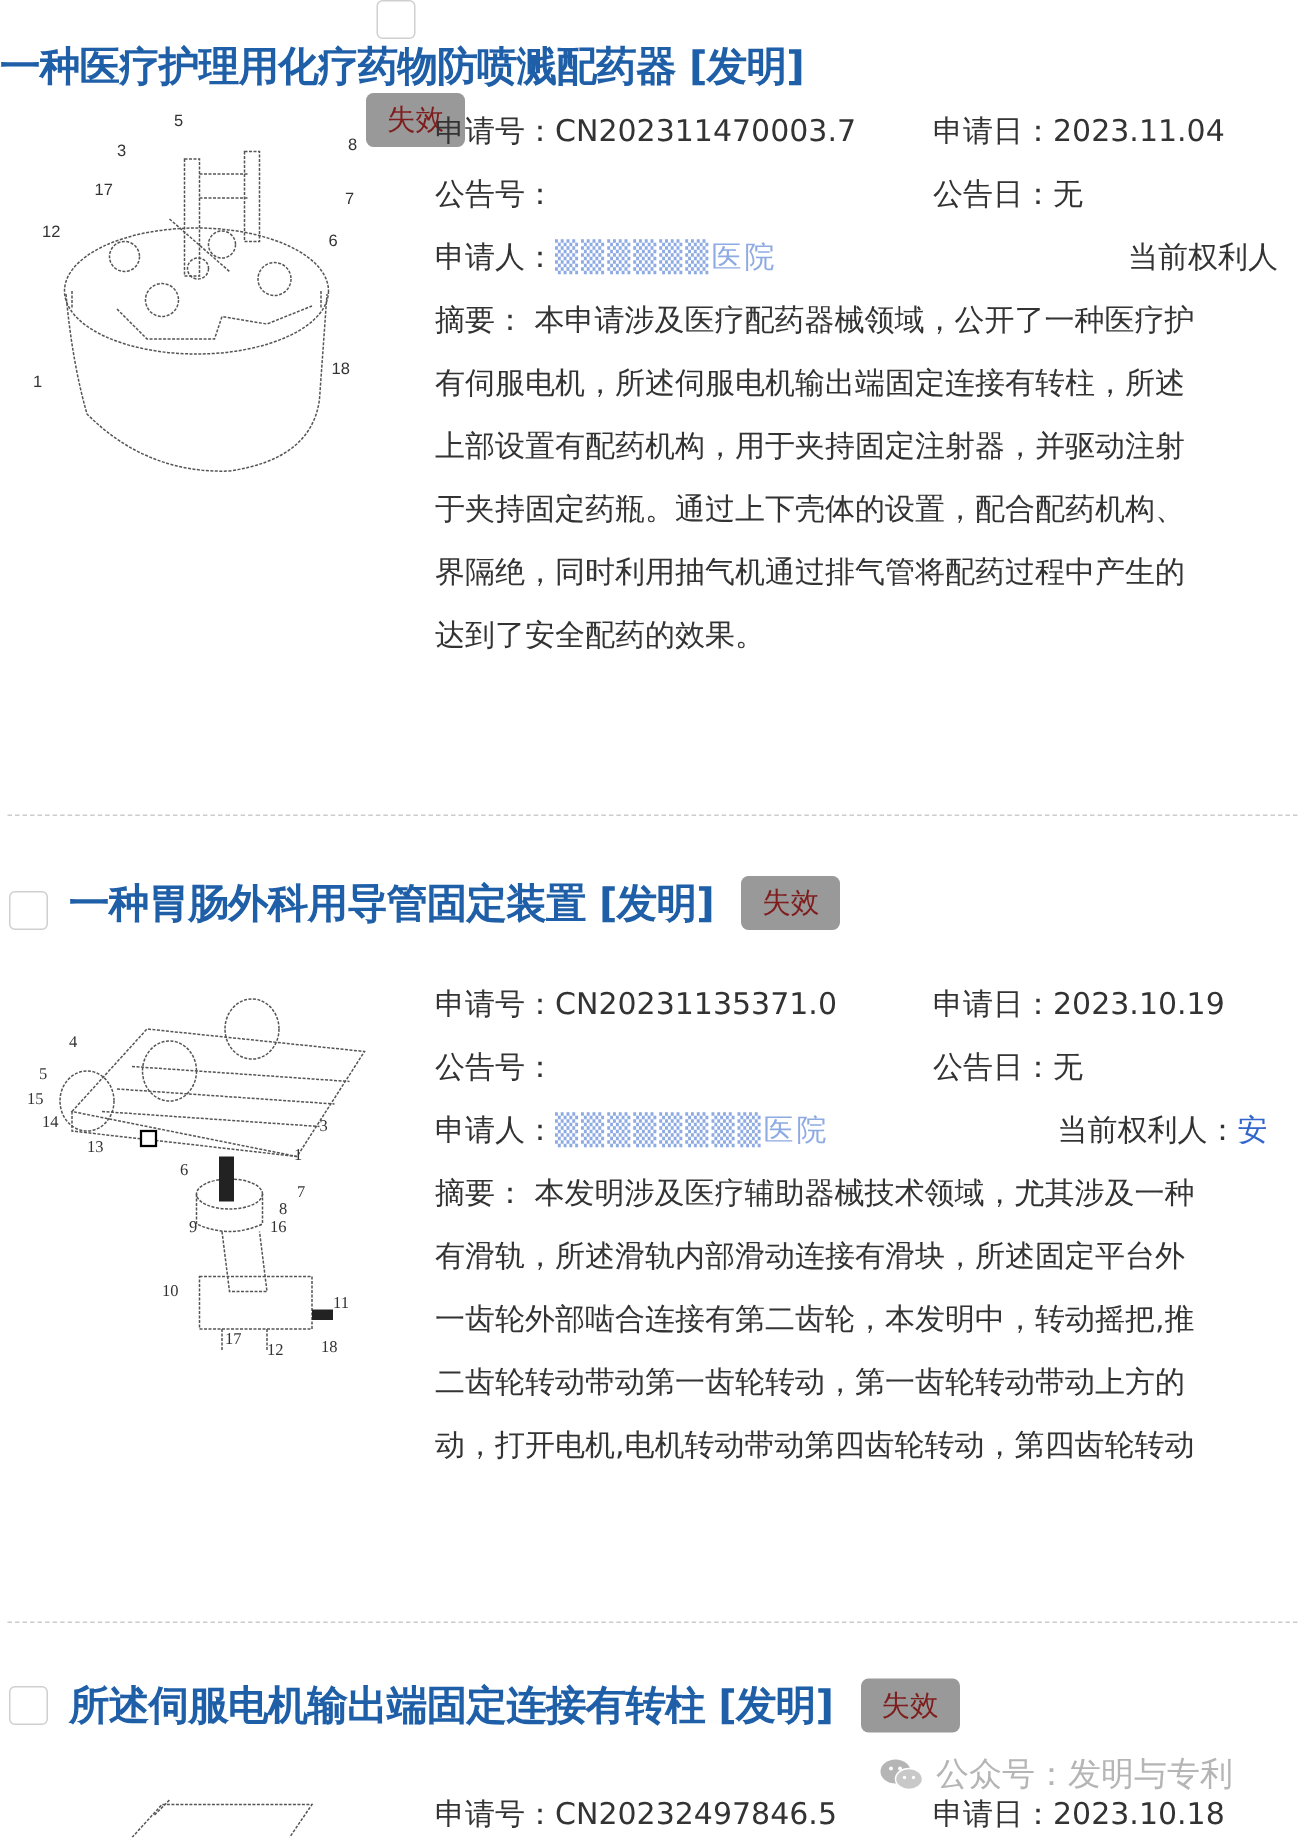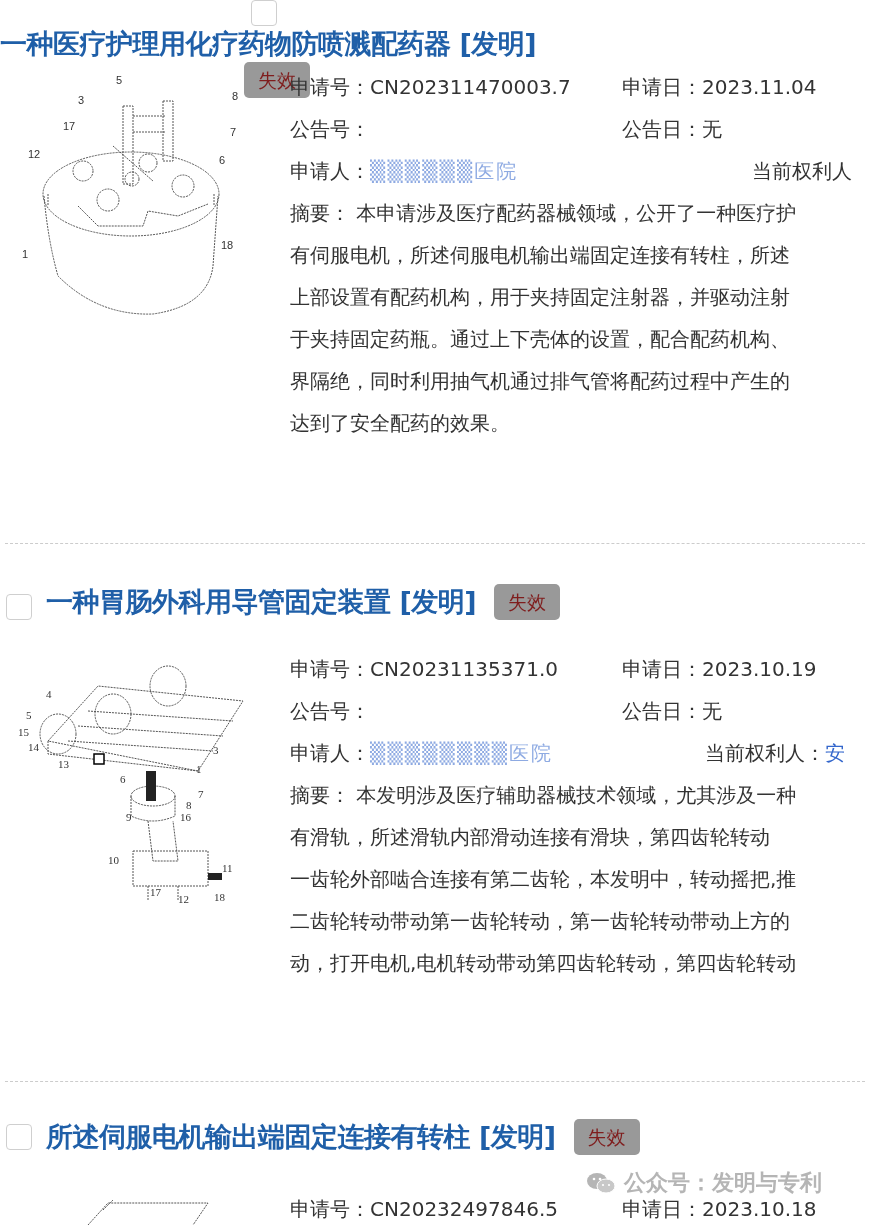--- a/index.html
+++ b/index.html
@@ -23,21 +23,21 @@
   .info-line { height: 42px; line-height: 42px; white-space: nowrap; position: relative; }
   .col2 { position: absolute; left: 332px; top: 0; }
   .col3 { position: absolute; left: 462px; top: 0; }
   .col3b { position: absolute; left: 415px; top: 0; }
   .blue { color: #3366cc; }
   .redact { display: inline-block; color: #3366cc; opacity: 0.55; letter-spacing: 2px; text-align: center; }
   .abstract { font-size: 20px; line-height: 42px; white-space: nowrap; }
   .divider { position: absolute; left: 5px; width: 860px; border-top: 1.5px dashed #cccccc; }
   .watermark {
     position: absolute; left: 586px; top: 1168px; font-size: 22px; color: #b5b5b5;
-    display: flex; align-items: center; white-space: nowrap; font-weight: bold;
+    display: flex; align-items: center; white-space: nowrap;
   }
   .wm-icon { width: 30px; height: 24px; margin-right: 8px; }
 </style>
 </head>
 <body>
 
 <div class="title-row" style="top:0;flex-direction:column;">
   <div class="checkbox"></div>
   <span class="title">一种医疗护理用化疗药物防喷溅配药器 [发明]</span>
   <span class="badge">失效</span>
@@ -149,21 +149,21 @@
   <div class="info-line">
     <span>公告号：</span><span></span>
     <span class="col2"><span>公告日：</span><span>无</span></span>
   </div>
   <div class="info-line">
     <span>申请人：</span><span class="redact">▒▒▒▒▒▒▒▒医院</span>
     <span class="col3b"><span>当前权利人：</span><span class="blue">安</span></span>
   </div>
   <div class="abstract">
     <div><span>摘要：</span> <span>本发明涉及医疗辅助器械技术领域，尤其涉及一种</span></div>
-    <div>有滑轨，所述滑轨内部滑动连接有滑块，第四齿轮转动</div>
+    <div>有滑轨，所述滑轨内部滑动连接有滑块，所述固定平台外</div>
     <div>一齿轮外部啮合连接有第二齿轮，本发明中，转动摇把,推</div>
     <div>二齿轮转动带动第一齿轮转动，第一齿轮转动带动上方的</div>
     <div>动，打开电机,电机转动带动第四齿轮转动，第四齿轮转动</div>
   </div>
 </div>
 
 <div class="divider" style="top:1081px;"></div>
 
 <div class="title-row" style="top:1117px;">
   <div class="checkbox"></div>

